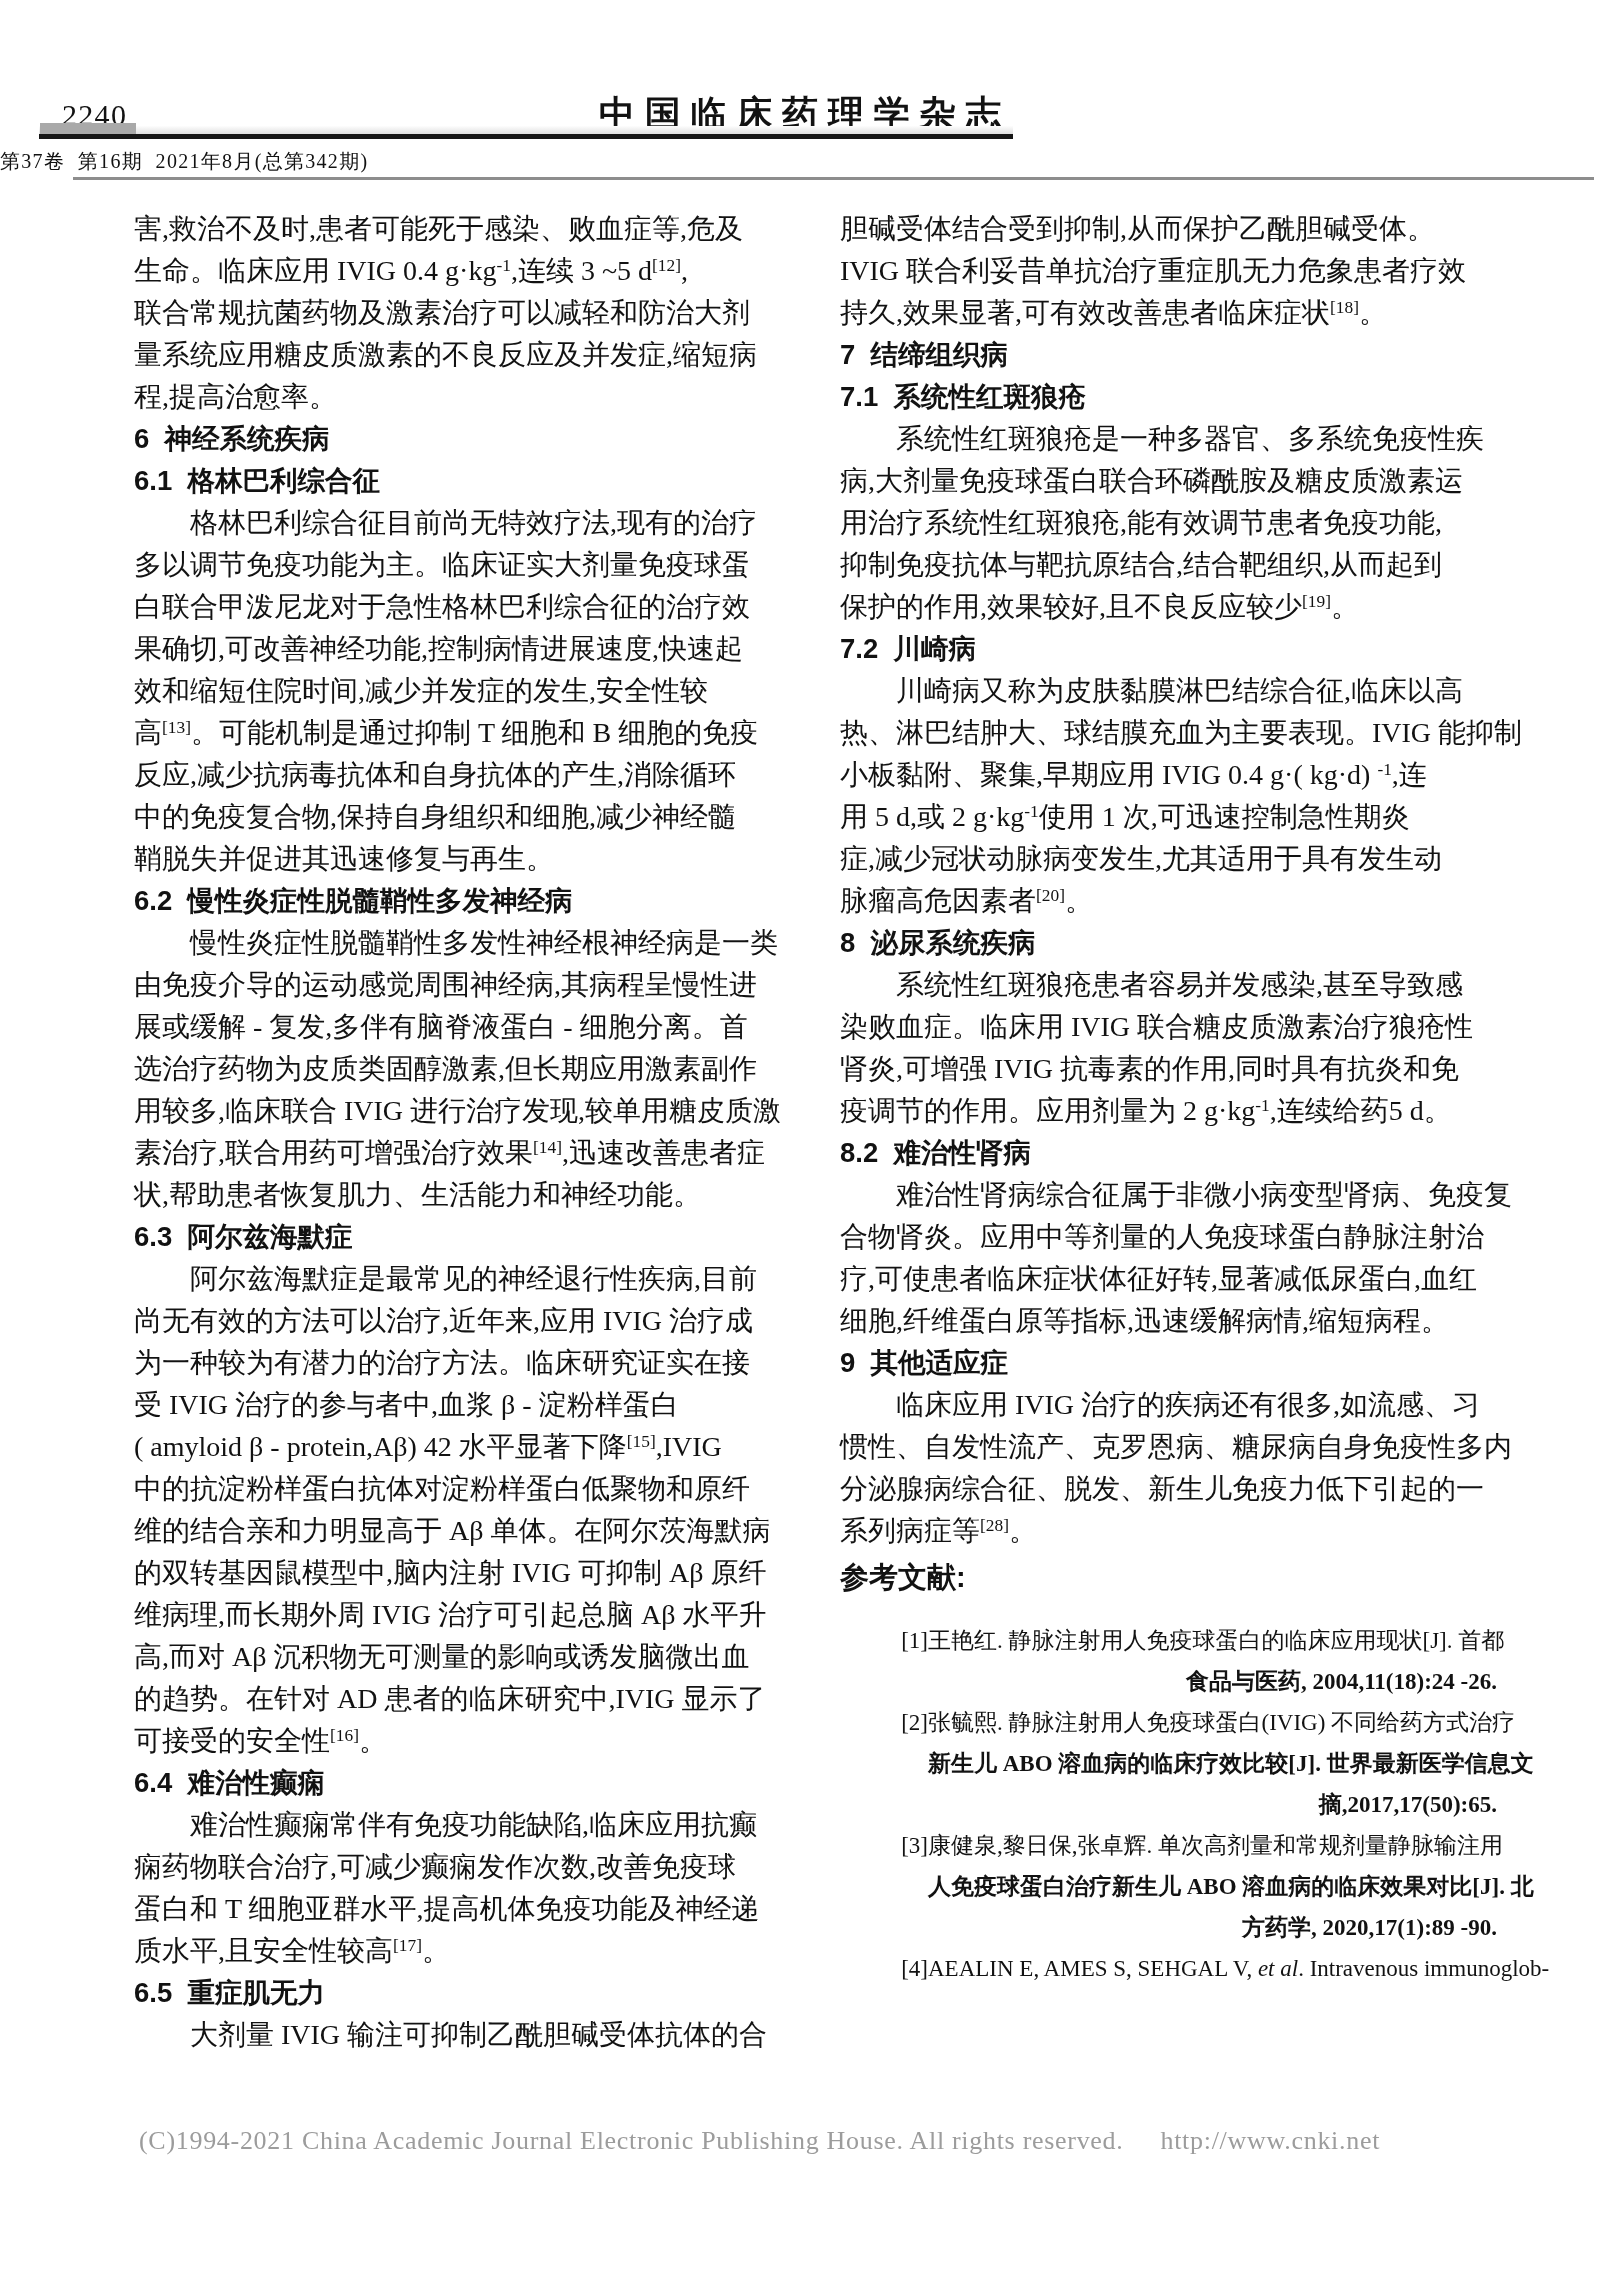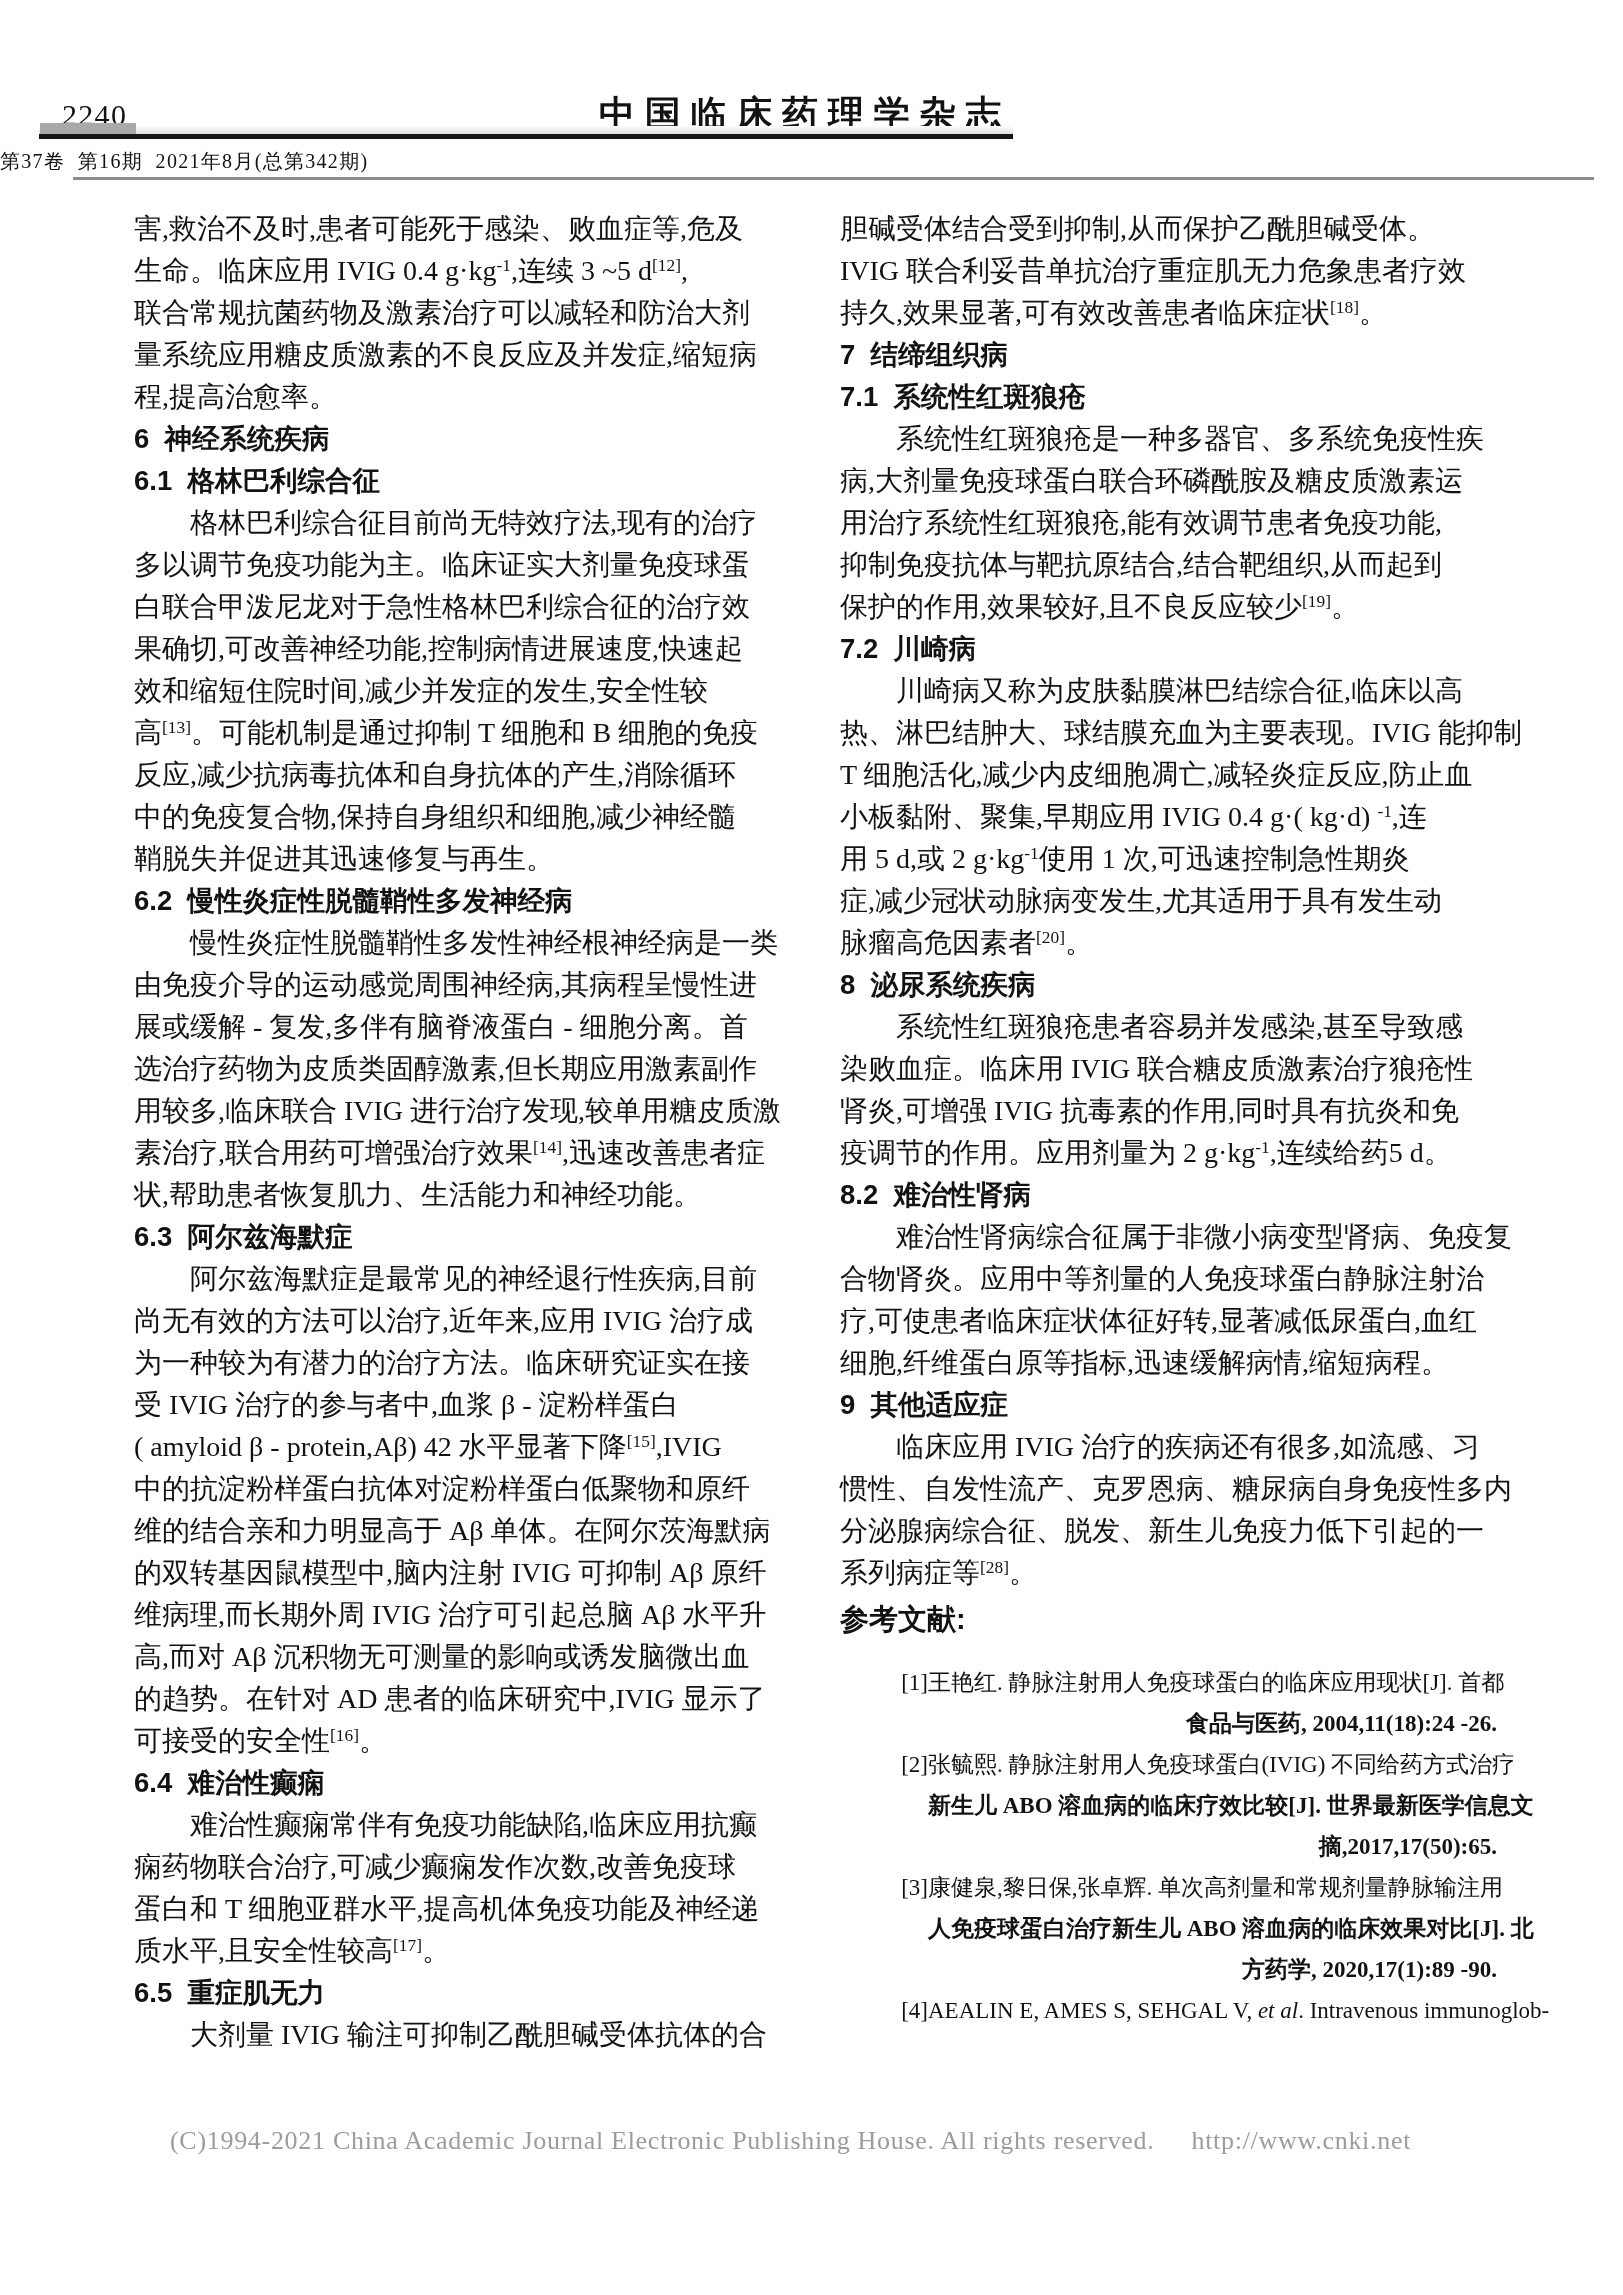--- a/index.html
+++ b/index.html
@@ -26,21 +26,21 @@
   .ln.h{font-family:"Liberation Sans","DejaVu Sans",sans-serif;font-weight:bold;font-size:27.5px;}
   .ln.refh{font-family:"Liberation Sans","DejaVu Sans",sans-serif;font-weight:bold;
            font-size:29px;height:46px;line-height:46px;margin-top:2px;margin-bottom:19.6px;}
   .ln.r1,.ln.r2{font-size:23px;height:41px;line-height:41px;text-align:right;}
   .ln.r2{padding-left:88px;font-weight:bold;}
   .rlabel{display:inline-block;width:88px;}
   sup{font-size:0.62em;line-height:0;vertical-align:9.2px;}
   i{font-style:italic;}
   
   .footer{position:absolute;left:139px;top:2126px;width:1375px;font-size:26px;color:#9c9c9c;
-          letter-spacing:0.7px;white-space:pre;margin-left:31px;}
+          letter-spacing:0.7px;white-space:pre;}
   .footer .furl{margin-left:37px;}
 </style>
 </head>
 <body>
 
 <div class="page">
   <div class="pagenum">2240</div>
   <div class="jtitle">中国临床药理学杂志</div>
   <div class="rule-band">
     <div class="band-light"></div>
@@ -103,21 +103,20 @@
       <div class="ln h">7  结缔组织病</div>
       <div class="ln h">7.1  系统性红斑狼疮</div>
       <div class="ln pi">系统性红斑狼疮是一种多器官、多系统免疫性疾</div>
       <div class="ln p">病,大剂量免疫球蛋白联合环磷酰胺及糖皮质激素运</div>
       <div class="ln p">用治疗系统性红斑狼疮,能有效调节患者免疫功能,</div>
       <div class="ln p">抑制免疫抗体与靶抗原结合,结合靶组织,从而起到</div>
       <div class="ln p">保护的作用,效果较好,且不良反应较少<sup>[19]</sup>。</div>
       <div class="ln h">7.2  川崎病</div>
       <div class="ln pi">川崎病又称为皮肤黏膜淋巴结综合征,临床以高</div>
       <div class="ln p">热、淋巴结肿大、球结膜充血为主要表现。IVIG 能抑制</div>
-      <div class="ln p">T 细胞活化,减少内皮细胞凋亡,减轻炎症反应,防止血</div>
       <div class="ln p">小板黏附、聚集,早期应用 IVIG 0.4 g·( kg·d) <sup>-1</sup>,连</div>
       <div class="ln p">用 5 d,或 2 g·kg<sup>-1</sup>使用 1 次,可迅速控制急性期炎</div>
       <div class="ln p">症,减少冠状动脉病变发生,尤其适用于具有发生动</div>
       <div class="ln p">脉瘤高危因素者<sup>[20]</sup>。</div>
       <div class="ln h">8  泌尿系统疾病</div>
       <div class="ln pi">系统性红斑狼疮患者容易并发感染,甚至导致感</div>
       <div class="ln p">染败血症。临床用 IVIG 联合糖皮质激素治疗狼疮性</div>
       <div class="ln p">肾炎,可增强 IVIG 抗毒素的作用,同时具有抗炎和免</div>
       <div class="ln p">疫调节的作用。应用剂量为 2 g·kg<sup>-1</sup>,连续给药5 d。</div>
       <div class="ln h">8.2  难治性肾病</div>

